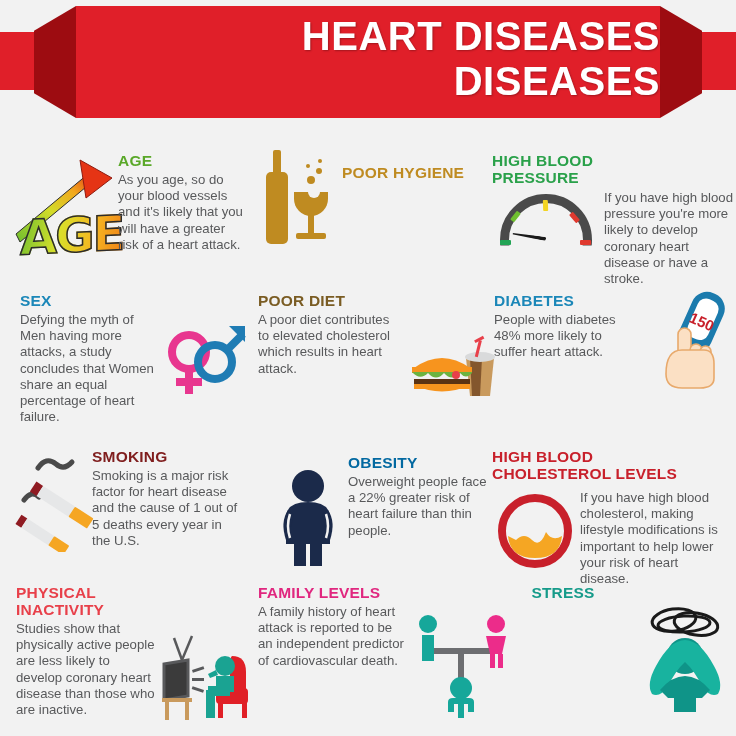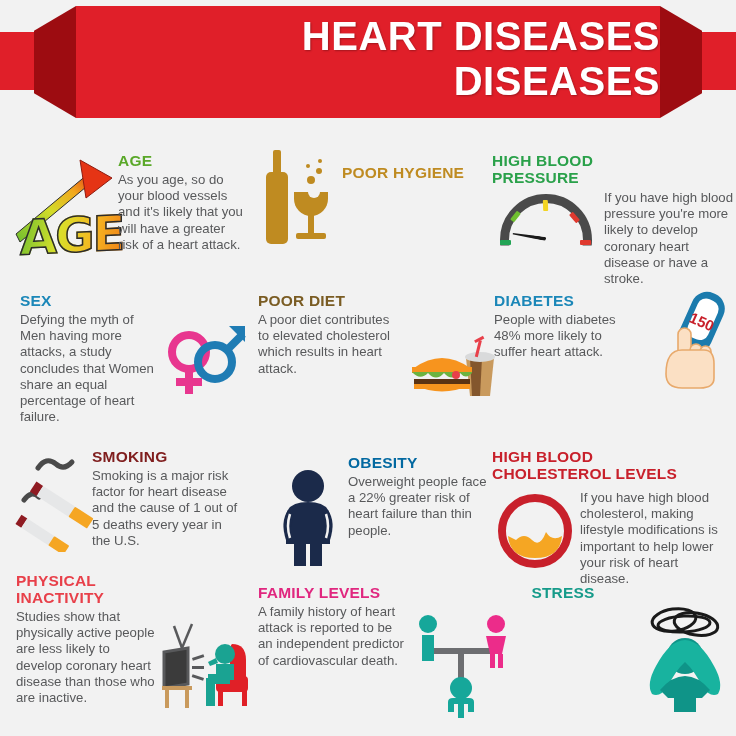--- a/index.html
+++ b/index.html
@@ -432,21 +432,21 @@
             <circle cx="39" cy="39" r="33" fill="none" stroke="#c8202b" stroke-width="8"></circle>
             <path d="M12 44 Q14 66 39 66 Q64 66 66 44 Q56 50 50 40 Q44 56 36 48 Q28 40 20 48 Q16 46 12 44 Z" fill="#f5a623"></path>
           </svg>
         </div>
         <div class="txt" style="left:88px; top:42px; width:150px;">
           <div class="factor-body">If you have high blood cholesterol, making lifestyle modifications is important to help lower your risk of heart disease.</div>
         </div>
       </div>
     </div>
 
-    <div class="cell" style="left:8px; top:444px; width:240px; height:146px;">
+    <div class="cell" style="left:8px; top:456px; width:240px; height:146px;">
       <div class="cell-inner">
         <div class="txt" style="left:8px; top:0px; width:140px;">
           <div class="factor-title" style="color:#e8404a;">PHYSICAL INACTIVITY</div>
           <div class="factor-body">Studies show that physically active people are less likely to develop coronary heart disease than those who are inactive.</div>
         </div>
         <div class="icon tv-icon" style="left:152px; top:46px;">
           <svg width="96" height="96" viewBox="0 0 96 96">
 
             <line x1="22" y1="30" x2="14" y2="8" stroke="#58595b" stroke-width="2.5"></line>
             <line x1="22" y1="30" x2="32" y2="6" stroke="#58595b" stroke-width="2.5"></line>

